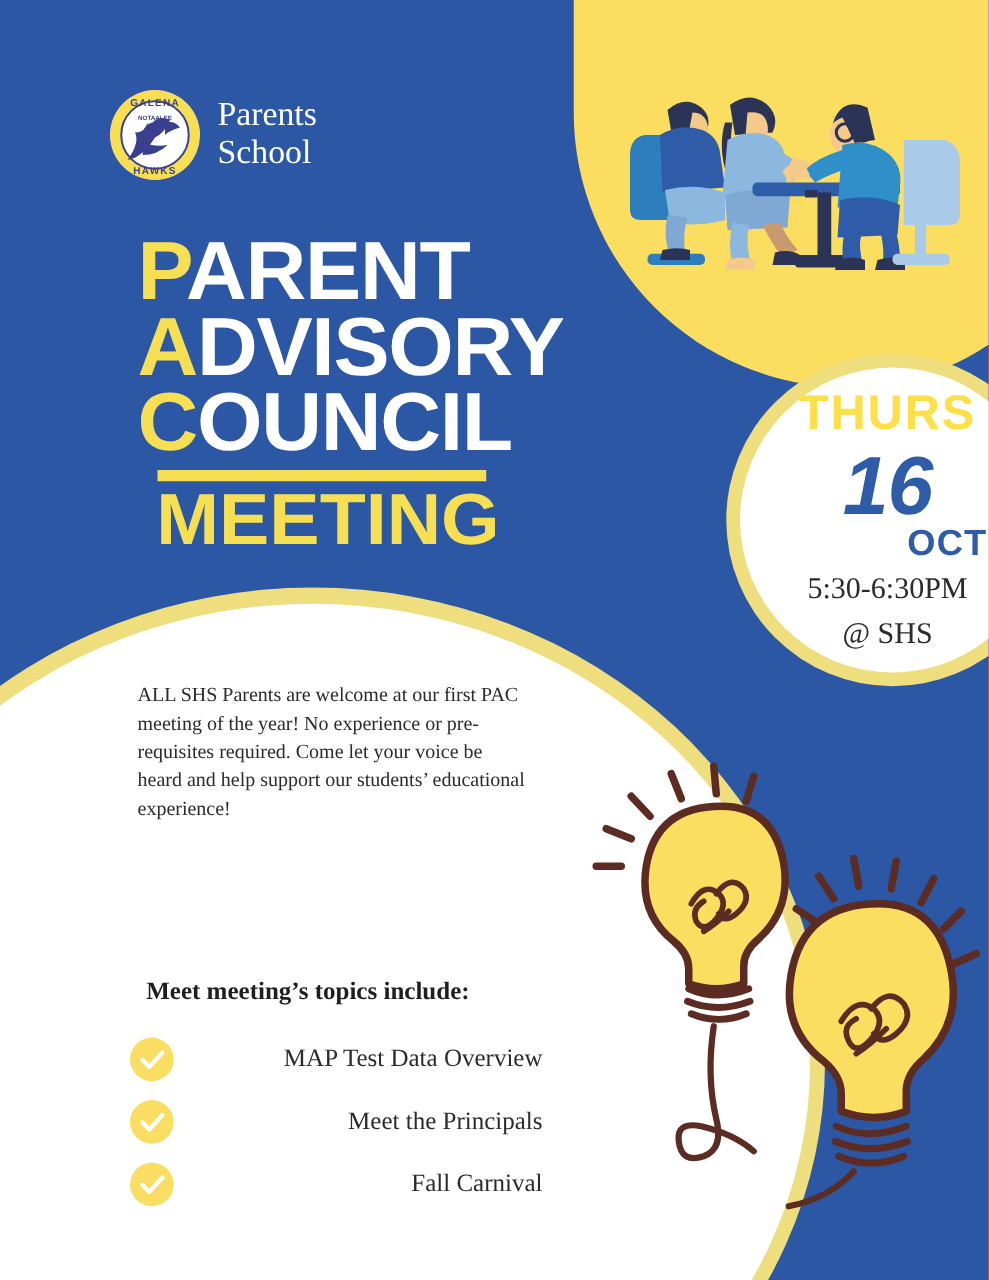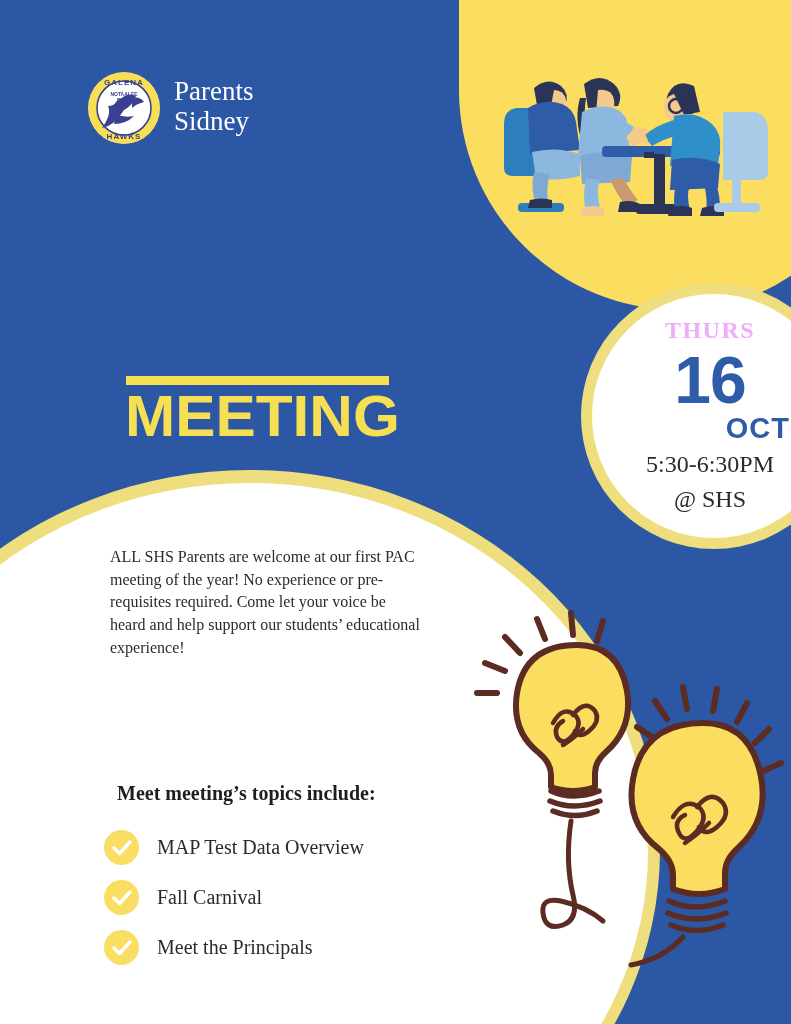--- a/index.html
+++ b/index.html
@@ -64,35 +64,36 @@
     left:592px; top:294px;
     width:244px; height:244px;
     display:flex;flex-direction:column;
     align-items:flex-start;
     padding-left:38px;
     justify-content:center;
     text-align:center;
   }
   .date-col{width:160px;text-align:center;}
   .d-thurs{
-    font-family:Liberation Serif, serif;
-    font-weight:700;
-    font-size:24px;
+    font-family:Liberation Sans, sans-serif;
+    font-weight:700;
+    font-size:39px;
     letter-spacing:1.5px;
-    color:#f0abfc;
+    color:#fde047;
     line-height:1;
   }
   .d-day{
     font-family:"Liberation Sans", sans-serif;
     font-weight:700;
     font-size:66px;
     color:#2E5CA8;
     line-height:1.05;
     letter-spacing:-1px;
     margin-top:4px;
+    font-style:italic;
   }
   .d-mon{
     font-family:"Liberation Sans", sans-serif;
     font-weight:700;
     font-size:29px;
     color:#2E5CA8;
     letter-spacing:1px;
     line-height:1;
     margin-top:-2px;
     text-align:right;
@@ -184,20 +185,21 @@
   }
   .topics{
     position:absolute;
     left:104px; top:822px;
     width:330px;
   }
   .topic{
     display:flex;align-items:center;
     height:50px;
     gap:18px;
+    justify-content:space-between;
   }
   .chk{
     flex:0 0 35px;
     width:35px;height:35px;border-radius:50%;
     background:#F9DE63;
     position:relative;
   }
   .chk svg{position:absolute;left:8px;top:9px;}
   .topic-label{
     font-family:"Liberation Serif", serif;
@@ -354,24 +356,29 @@
         <path d="M44 26 q8 -2 12 4 q-8 2 -12 6 z" fill="#3B3F8F"></path>
         <path d="M28 42 q8 4 18 2 q-8 8 -20 8 z" fill="#3B3F8F"></path>
         <text x="36" y="13" text-anchor="middle" fill="#3B3F8F" font-family="Liberation Sans, sans-serif" font-size="8" font-weight="700" letter-spacing="1">GALENA</text>
         <text x="36" y="67" text-anchor="middle" fill="#3B3F8F" font-family="Liberation Sans, sans-serif" font-size="8" font-weight="700" letter-spacing="1">HAWKS</text>
         <text x="36" y="24" text-anchor="middle" fill="#3B3F8F" font-family="Liberation Sans, sans-serif" font-size="5" font-weight="700">NOTAALEE</text>
         <text x="36" y="30" text-anchor="middle" fill="#3B3F8F" font-family="Liberation Sans, sans-serif" font-size="5" font-weight="700">DENH</text>
       </svg>
     </div>
     <div class="school-name">
       <div>Parents</div>
-      <div>Sidney</div>
-    </div>
-  </div>
-
+      <div>School</div>
+    </div>
+  </div>
+
+  <div class="pac">
+    <div class="pac-line"><span class="cap">P</span><span>ARENT</span></div>
+    <div class="pac-line"><span class="cap">A</span><span>DVISORY</span></div>
+    <div class="pac-line"><span class="cap">C</span><span>OUNCIL</span></div>
+  </div>
 
   <div class="rule"></div>
   <div class="meeting">MEETING</div>
 
   <div class="body-text">ALL SHS Parents are welcome at our first PAC meeting of the year! No experience or pre-requisites required. Come let your voice be heard and help support our students’ educational experience!</div>
   <div class="topics-title">Meet meeting’s topics include:</div>
 
   <div class="topics">
     <div class="topic">
       <span class="chk">
@@ -380,25 +387,25 @@
           </svg>
       </span>
       <span class="topic-label">MAP Test Data Overview</span>
     </div>
     <div class="topic">
       <span class="chk">
         <svg width="20" height="18" viewBox="0 0 20 18">
             <path d="M2 9 L7.5 14.5 L18 3" fill="none" stroke="#FFFFFF" stroke-width="3.4" stroke-linecap="round" stroke-linejoin="round"></path>
           </svg>
       </span>
-      <span class="topic-label">Fall Carnival</span>
+      <span class="topic-label">Meet the Principals</span>
     </div>
     <div class="topic">
       <span class="chk">
         <svg width="20" height="18" viewBox="0 0 20 18">
             <path d="M2 9 L7.5 14.5 L18 3" fill="none" stroke="#FFFFFF" stroke-width="3.4" stroke-linecap="round" stroke-linejoin="round"></path>
           </svg>
       </span>
-      <span class="topic-label">Meet the Principals</span>
+      <span class="topic-label">Fall Carnival</span>
     </div>
   </div>
 
 </div>
 
 </body></html>

